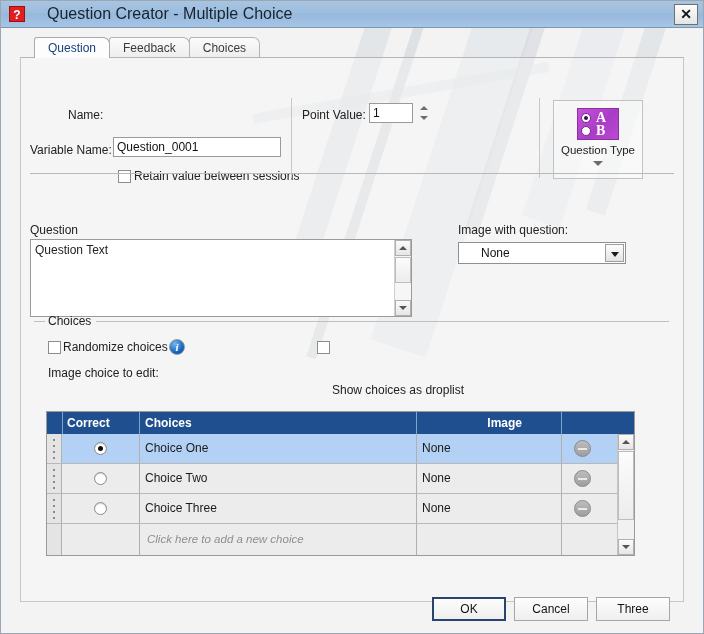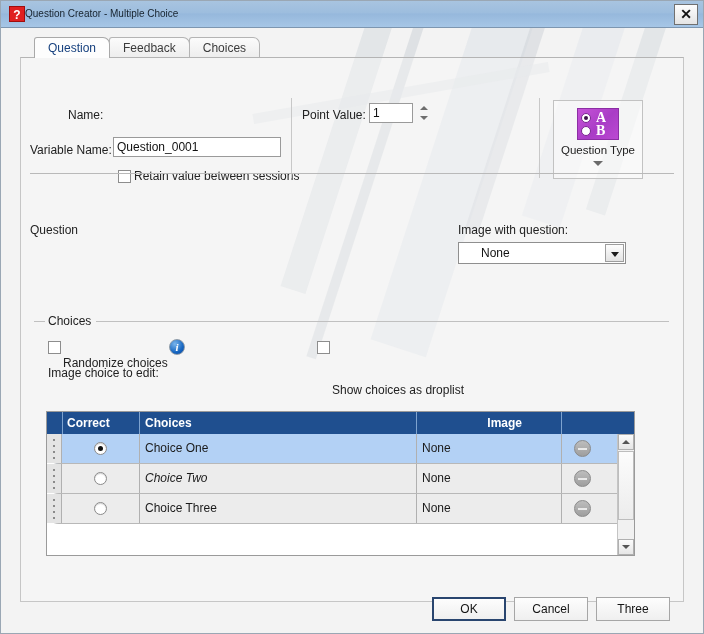--- a/index.html
+++ b/index.html
@@ -22,22 +22,22 @@
     border-bottom:1px solid #7d96b0;
     box-sizing:border-box;
   }
   .title-icon{
     position:absolute;left:8px;top:5px;width:16px;height:16px;
     background:#e02020;border:1px solid #a00d0d;
     color:#fff;font-weight:bold;font-size:12px;line-height:16px;
     text-align:center;box-sizing:border-box;
   }
   .title-text{
-    position:absolute;left:24px;top:5px;height:16px;line-height:16px;
-    font-size:10px;color:#17232e;white-space:nowrap;
+    position:absolute;left:46px;top:5px;height:16px;line-height:16px;
+    font-size:16px;color:#17232e;white-space:nowrap;
   }
   .close-btn{
     position:absolute;right:5px;top:3px;width:24px;height:21px;
     background:linear-gradient(to bottom,#fdfdfd,#e4e4e4);
     border:1px solid #707070;box-sizing:border-box;
     text-align:center;line-height:19px;font-size:14px;font-weight:bold;color:#111;
     cursor:pointer;
   }
   
   .client{
@@ -138,21 +138,21 @@
     position:absolute;width:16px;height:16px;border-radius:50%;
     background:radial-gradient(circle at 35% 28%,#7ab5ec,#1565c0 62%,#0d47a1);
     border:1px solid #8c9aa8;box-sizing:border-box;cursor:pointer;
     color:#fff;font-family:"Liberation Serif",serif;font-style:italic;font-weight:bold;
     font-size:11px;line-height:14px;text-align:center;
   }
   
   .grid{position:absolute;left:45px;top:383px;width:589px;height:145px;border:1px solid #9a9a9a;background:#fff;box-sizing:border-box;}
   .grid-head{position:absolute;left:0;top:0;right:0;height:22px;background:#1f4f8f;border-bottom:1px solid #13376a;}
   .gh{position:absolute;top:0;height:22px;line-height:22px;color:#fff;font-size:12px;font-weight:bold;box-sizing:border-box;}
-  .grid-row{position:absolute;left:0;right:0;height:30px;box-sizing:border-box;border-bottom:1px solid #b8b8b8;background:#ececec;border-radius:12px;}
+  .grid-row{position:absolute;left:0;right:0;height:30px;box-sizing:border-box;border-bottom:1px solid #b8b8b8;background:#ececec;}
   .grid-row.sel{background:#b3d1f5;}
   .grid-row.newrow{background:#ececec;}
   .gcell{position:absolute;top:0;height:29px;line-height:29px;font-size:12px;color:#1a1a1a;box-sizing:border-box;}
   .col-sep{position:absolute;top:0;width:1px;height:29px;background:#b0b0b0;}
   .grip{position:absolute;left:0;top:0;width:15px;height:29px;background:#e4e4e4;border-right:1px solid #b0b0b0;box-sizing:border-box;cursor:move;}
   .grip i{position:absolute;left:6px;width:2px;height:2px;background:#8a8a8a;display:block;}
   .radio{
     position:absolute;width:13px;height:13px;border-radius:50%;
     background:#fff;border:1px solid #8a8a8a;box-sizing:border-box;cursor:pointer;
     box-shadow:inset 0 1px 1px rgba(0,0,0,.18);
@@ -241,35 +241,47 @@
           <span class="qt-letter">B</span>
         </div>
       </div>
       <div class="qtype-label">Question Type</div>
       <div class="qtype-arrow"></div>
     </div>
 
     <div class="hdiv" style="left:29px;top:145px;width:644px;"></div>
 
     <div class="lbl" style="left:29px;top:195px;">Question</div>
+    <div class="ta-wrap">
+      <div class="ta-text">Question Text</div>
+      <div class="sbar">
+        <div class="sbtn top">
+            <i class="sarrow up"></i>
+          </div>
+        <div class="sthumb" style="top:17px;height:26px;"></div>
+        <div class="sbtn bot">
+            <i class="sarrow dn"></i>
+          </div>
+      </div>
+    </div>
 
     <div class="lbl" style="left:457px;top:195px;">Image with question:</div>
     <div class="ddl">
       <div class="ddl-val">None</div>
       <div class="ddl-btn">
           <i class="ddl-arrow"></i>
         </div>
     </div>
 
     <div class="group-label" style="left:47px;top:286px;">Choices</div>
     <div class="group-line" style="left:33px;top:293px;width:11px;"></div>
     <div class="group-line" style="left:95px;top:293px;width:573px;"></div>
 
     <div class="cb" style="left:47px;top:313px;"></div>
-    <div class="lbl" style="left:62px;top:328px;">Randomize choices</div>
+    <div class="lbl" style="left:62px;top:312px;">Randomize choices</div>
     <div class="info-ico" style="left:168px;top:311px;">i</div>
 
     <div class="cb" style="left:316px;top:313px;"></div>
     <div class="lbl" style="left:331px;top:312px;margin-top:43px;">Show choices as droplist</div>
 
     <div class="lbl" style="left:47px;top:338px;">Image choice to edit:</div>
 
     <div class="grid">
 
       <div class="grid-head">
@@ -302,41 +314,48 @@
         <div class="grip">
           <i style="top:5px"></i>
             <i style="top:11px"></i>
             <i style="top:17px"></i>
             <i style="top:23px"></i>
         </div>
         <div class="col-sep" style="left:92px;"></div>
         <div class="col-sep" style="left:369px;"></div>
         <div class="col-sep" style="left:514px;"></div>
         <div class="radio" style="left:47px;top:8px;"></div>
-        <div class="gcell" style="left:98px;font-style:italic;">Choice Two</div>
+        <div class="gcell" style="left:98px;">Choice Two</div>
         <div class="gcell" style="left:375px;">None</div>
         <div class="del-btn" style="left:527px;top:6px;"></div>
       </div>
 
       <div class="grid-row" style="top:82px;">
         <div class="grip">
           <i style="top:5px"></i>
             <i style="top:11px"></i>
             <i style="top:17px"></i>
             <i style="top:23px"></i>
         </div>
         <div class="col-sep" style="left:92px;"></div>
         <div class="col-sep" style="left:369px;"></div>
         <div class="col-sep" style="left:514px;"></div>
         <div class="radio" style="left:47px;top:8px;"></div>
         <div class="gcell" style="left:98px;">Choice Three</div>
         <div class="gcell" style="left:375px;">None</div>
         <div class="del-btn" style="left:527px;top:6px;"></div>
       </div>
 
+      <div class="grid-row newrow" style="top:112px;height:31px;border-bottom:none;">
+        <div class="grip" style="height:31px;"></div>
+        <div class="col-sep" style="left:92px;height:31px;"></div>
+        <div class="col-sep" style="left:369px;height:31px;"></div>
+        <div class="col-sep" style="left:514px;height:31px;"></div>
+        <div class="newrow-text" style="left:100px;top:9px;">Click here to add a new choice</div>
+      </div>
 
       <div class="grid-sbar">
         <div class="sbtn top">
             <i class="sarrow up"></i>
           </div>
         <div class="sthumb" style="top:17px;height:69px;"></div>
         <div class="sbtn bot">
             <i class="sarrow dn"></i>
           </div>
       </div>

